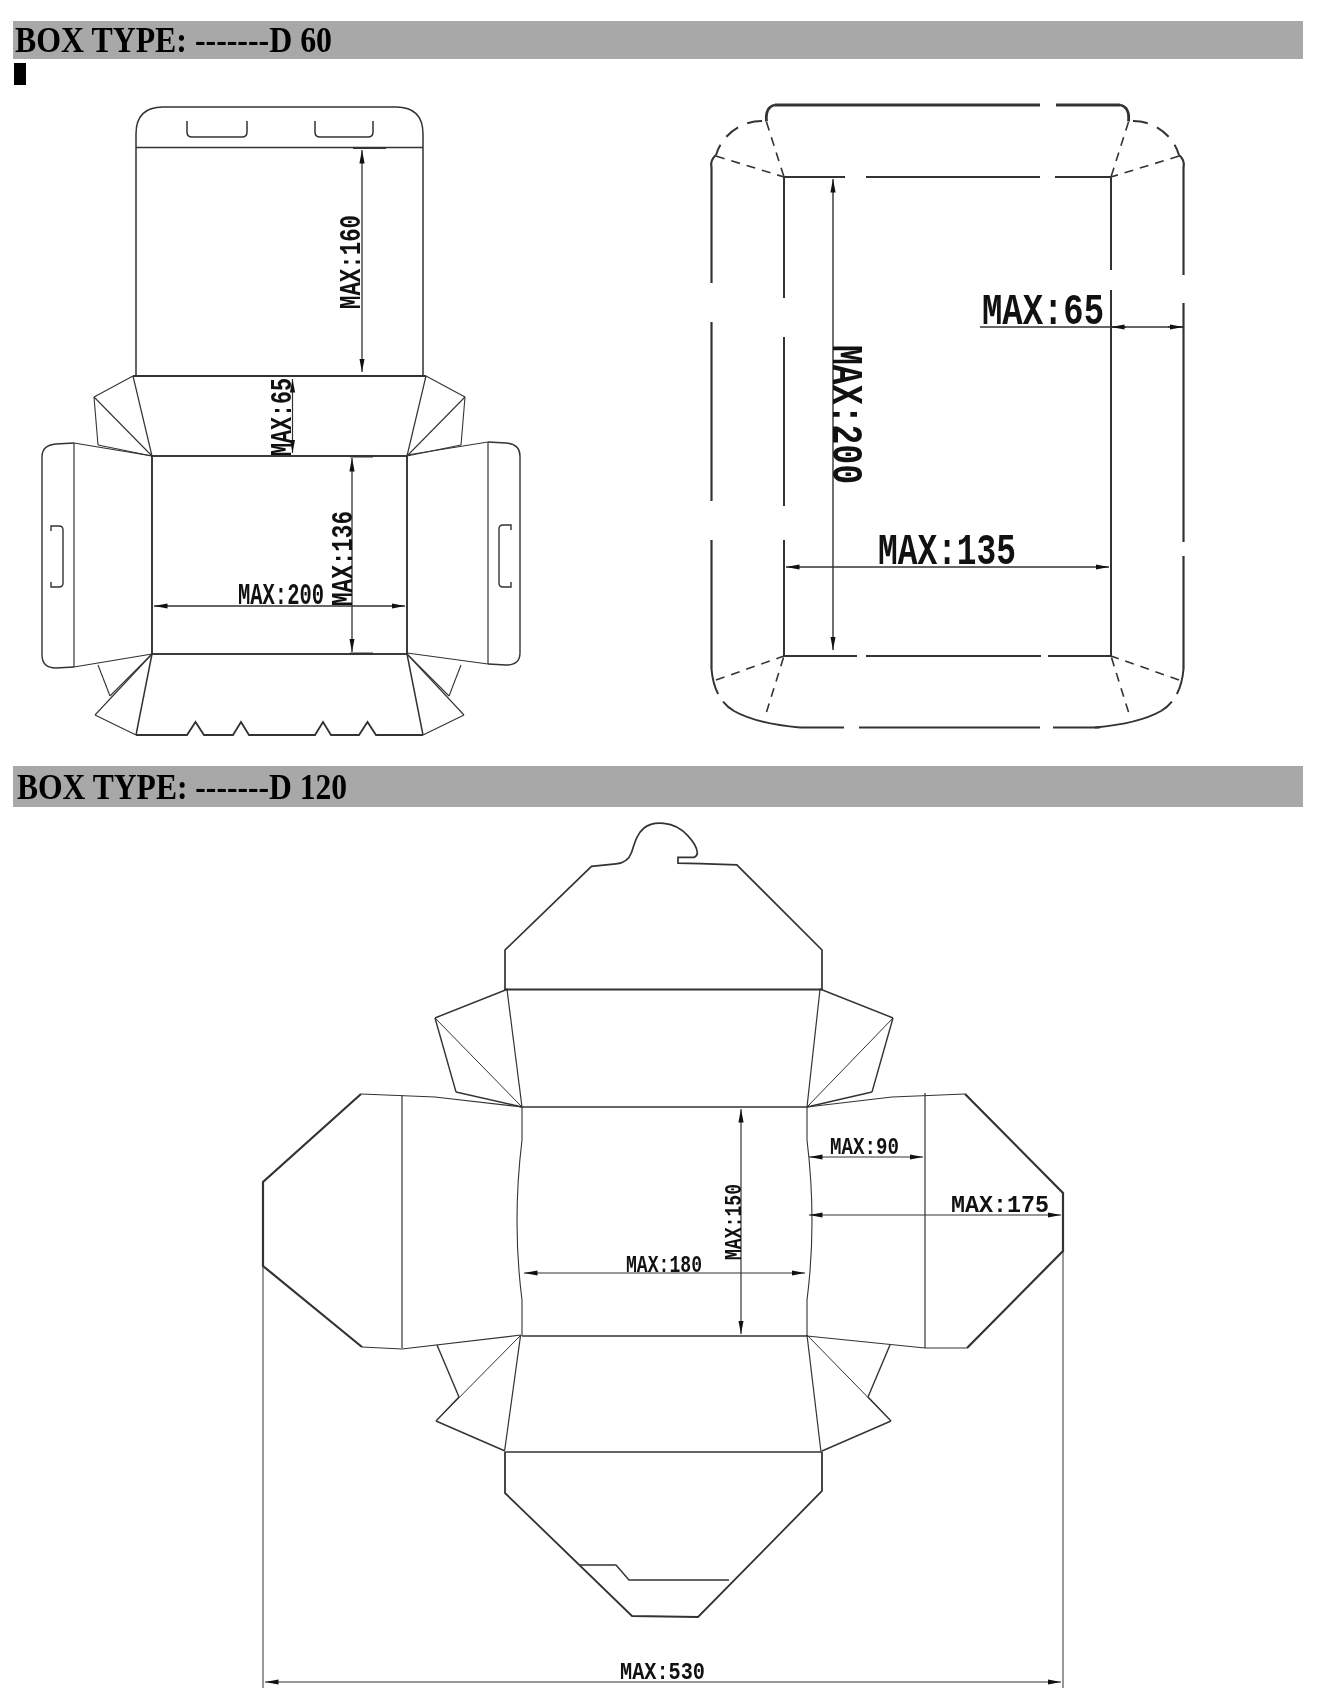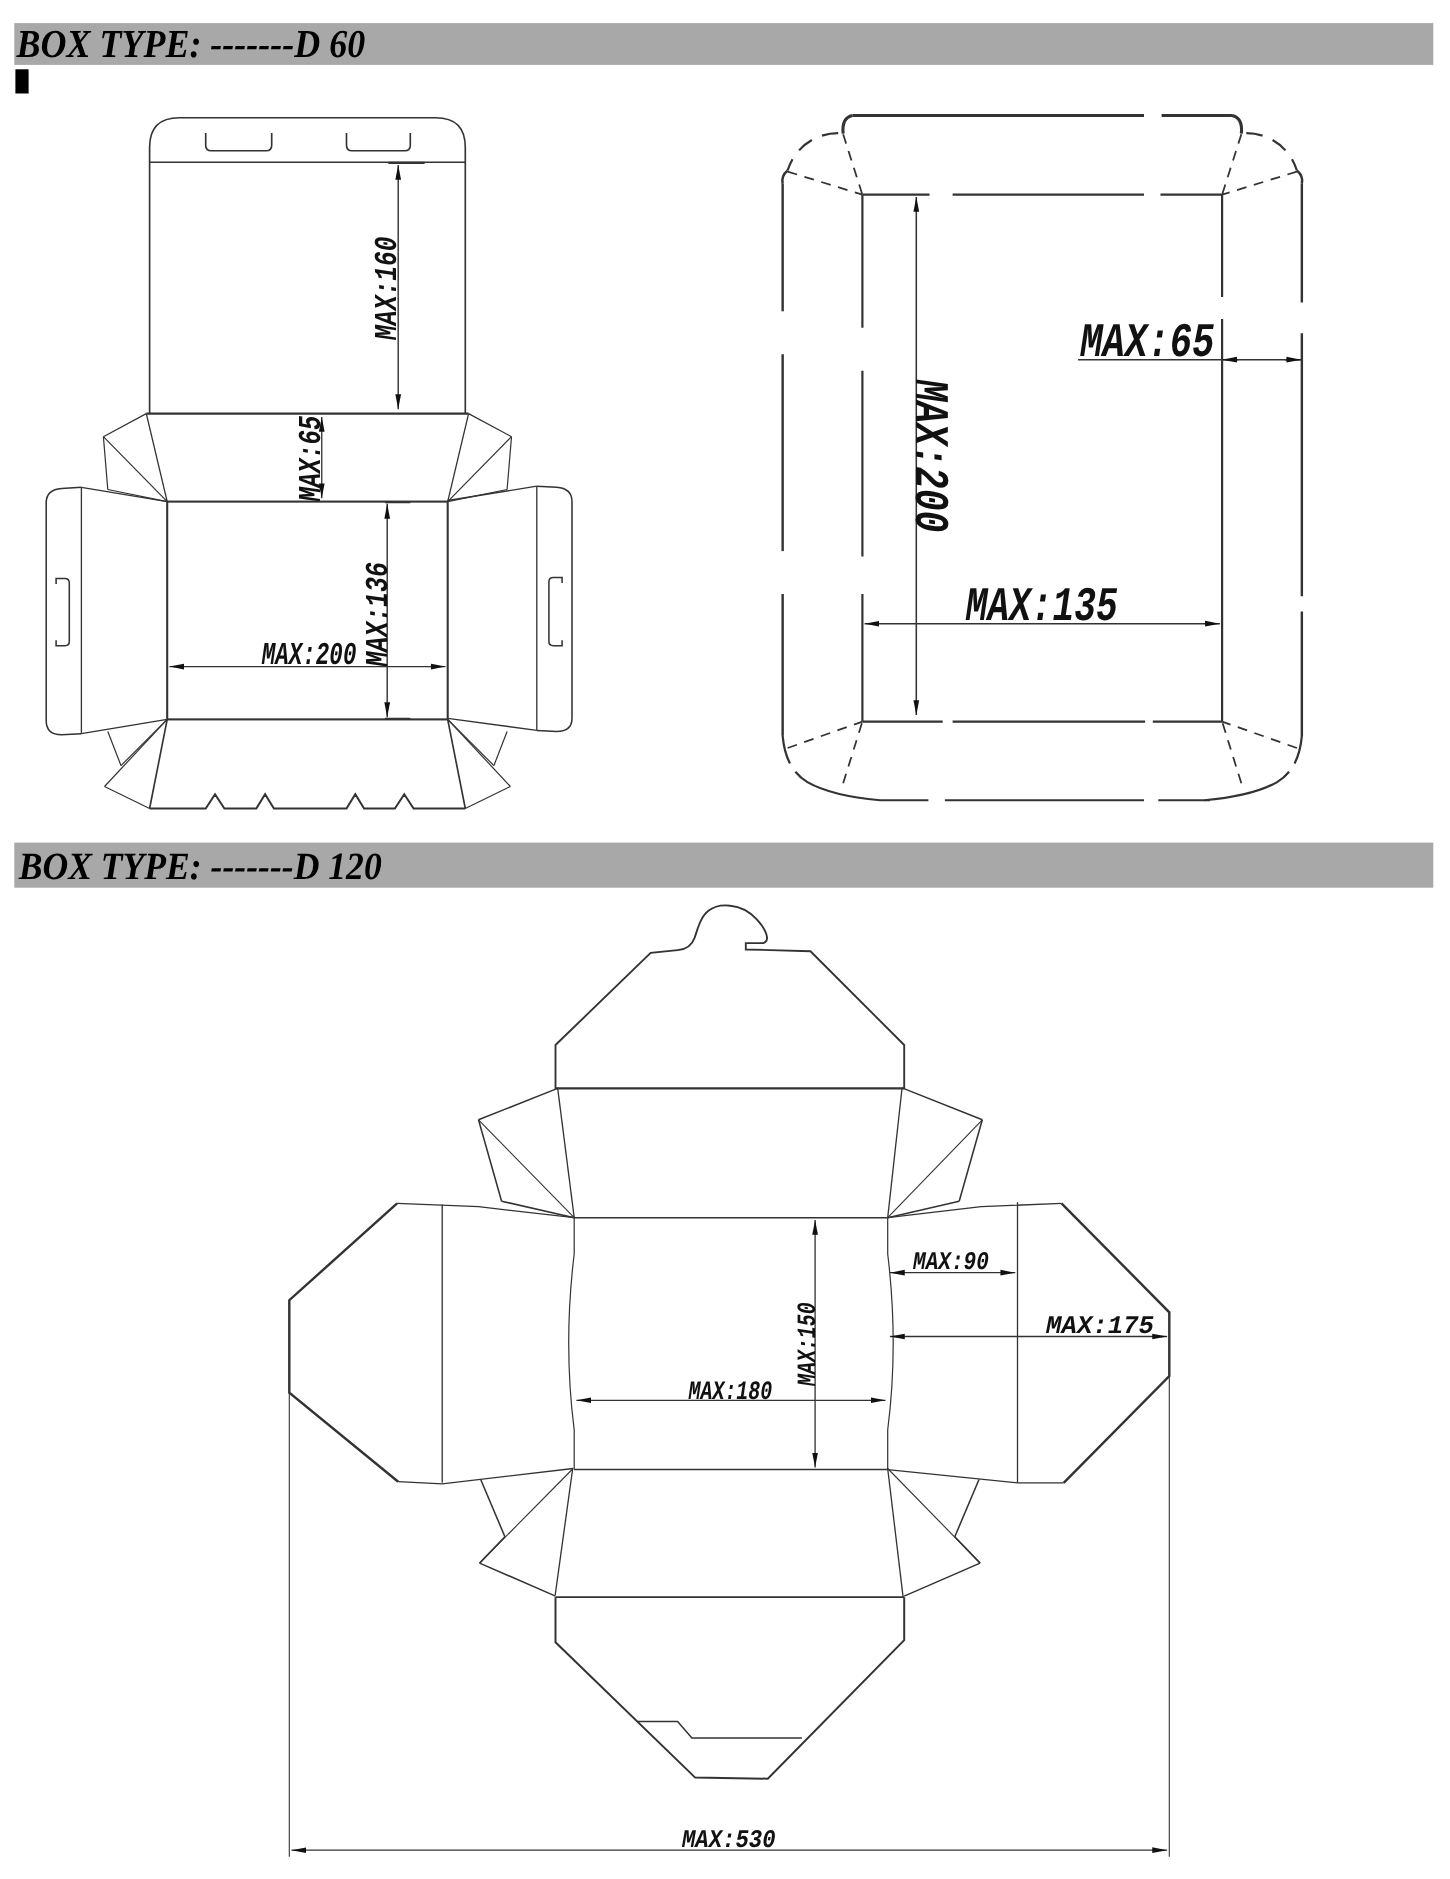--- a/index.html
+++ b/index.html
@@ -1,16 +1,16 @@
 <!DOCTYPE html>
 <html><head>
 <meta charset="utf-8">
 <style>
   html,body{margin:0;padding:0;background:#fff;}
-  #page{position:relative;width:1318px;height:1708px;background:#fff;overflow:hidden;font-style:italic;}
+  #page{position:relative;width:1318px;height:1708px;background:#fff;overflow:hidden;}
   svg{position:absolute;left:0;top:0;}
   text{font-family:"Liberation Mono",monospace;font-weight:bold;fill:#111;}
   .hdr{font-family:"Liberation Serif",serif;font-weight:bold;fill:#000;}
   .s{stroke:#333;fill:none;}
 </style>
 </head>
 <body>
 <div id="page">
 <svg width="1318" height="1708" viewBox="0 0 1318 1708">
 <defs>

